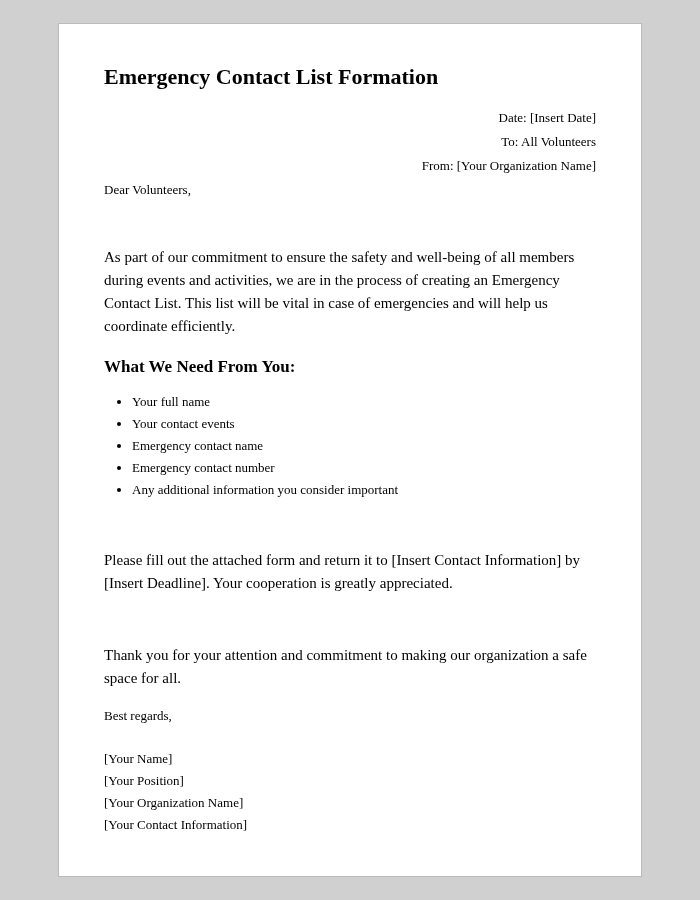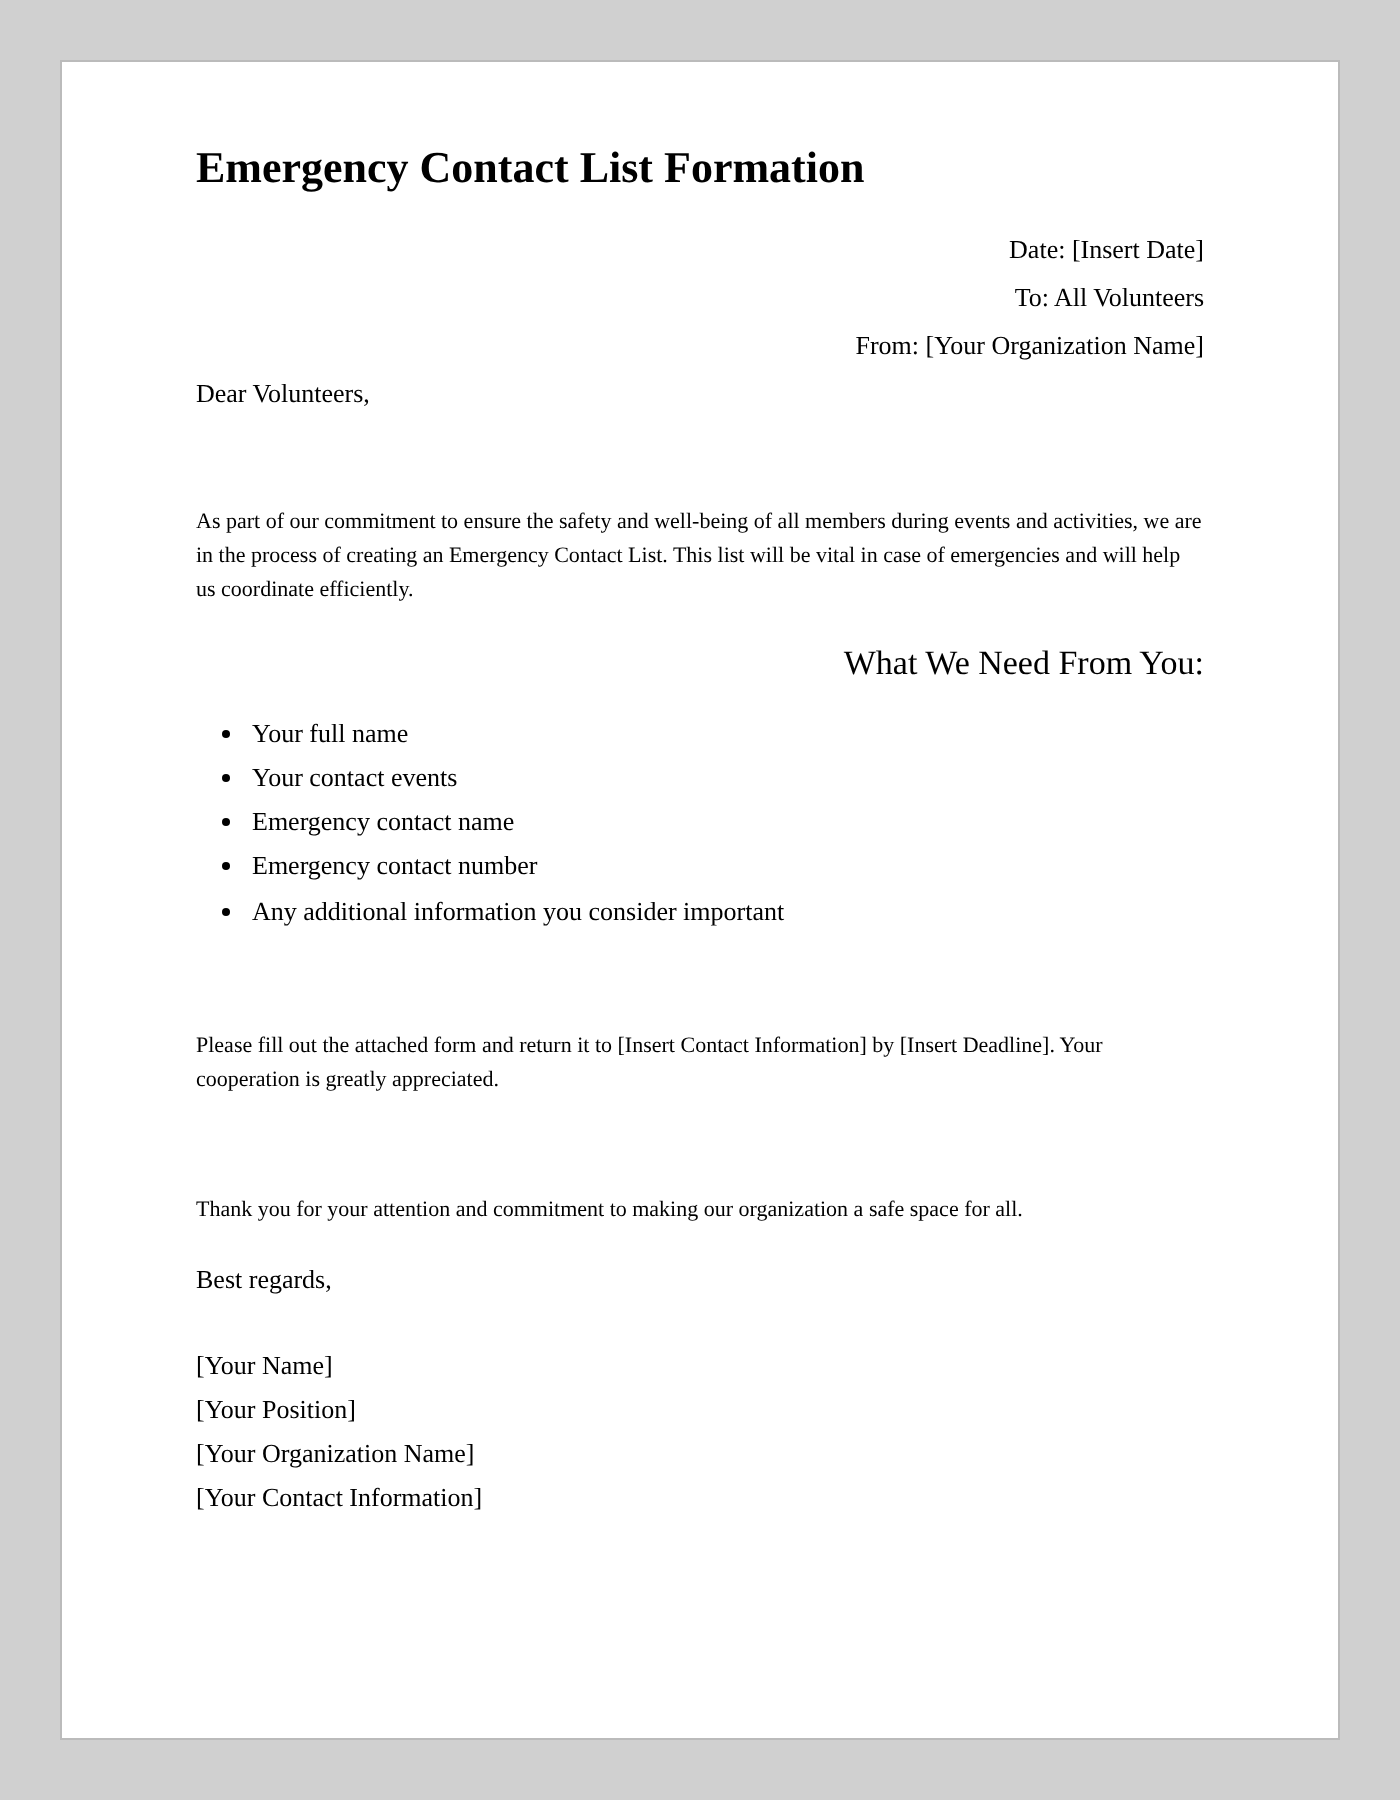--- a/index.html
+++ b/index.html
@@ -12,25 +12,25 @@
       width: 700px;
       height: 900px;
       background: #d0d0d0;
       display: flex;
       align-items: center;
       justify-content: center;
       font-family: Georgia, 'Times New Roman', serif;
     }
 
     .document {
-      width: 640px;
+      width: 584px;
       min-height: 840px;
       background: #ffffff;
       border: 1px solid #bbbbbb;
-      padding: 40px 67px;
+      padding: 40px 45px;
       position: relative;
     }
 
     .doc-title {
       font-size: 22px;
       font-weight: bold;
       margin-bottom: 20px;
       font-family: Georgia, 'Times New Roman', serif;
     }
 
@@ -41,32 +41,31 @@
       text-align: right;
     }
 
     .greeting {
       font-size: 13px;
       margin-top: 4px;
       margin-bottom: 12px;
     }
 
     .body-para {
-      font-size: 11px;
+      font-size: 15px;
       line-height: 1.55;
       margin-bottom: 18px;
       margin-top: 48px;
     }
 
     .section-heading {
       font-size: 17px;
-      font-weight: normal;
+      font-weight: bold;
       margin-bottom: 14px;
       margin-top: 4px;
-      text-align: right;
     }
 
     .bullet-list {
       list-style: disc;
       margin-left: 28px;
       margin-bottom: 18px;
     }
 
     .bullet-list li {
       font-size: 13px;

